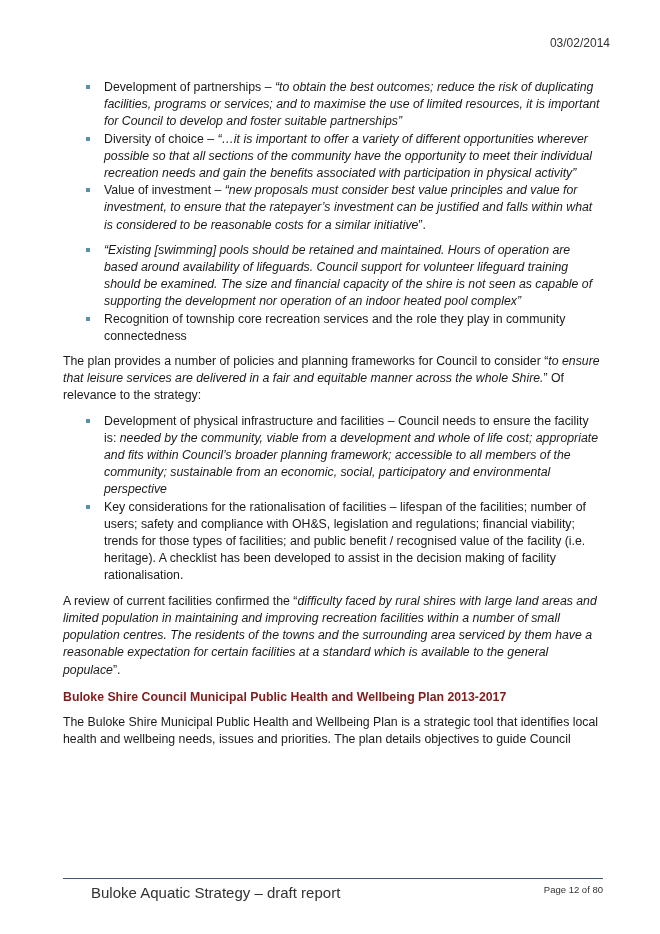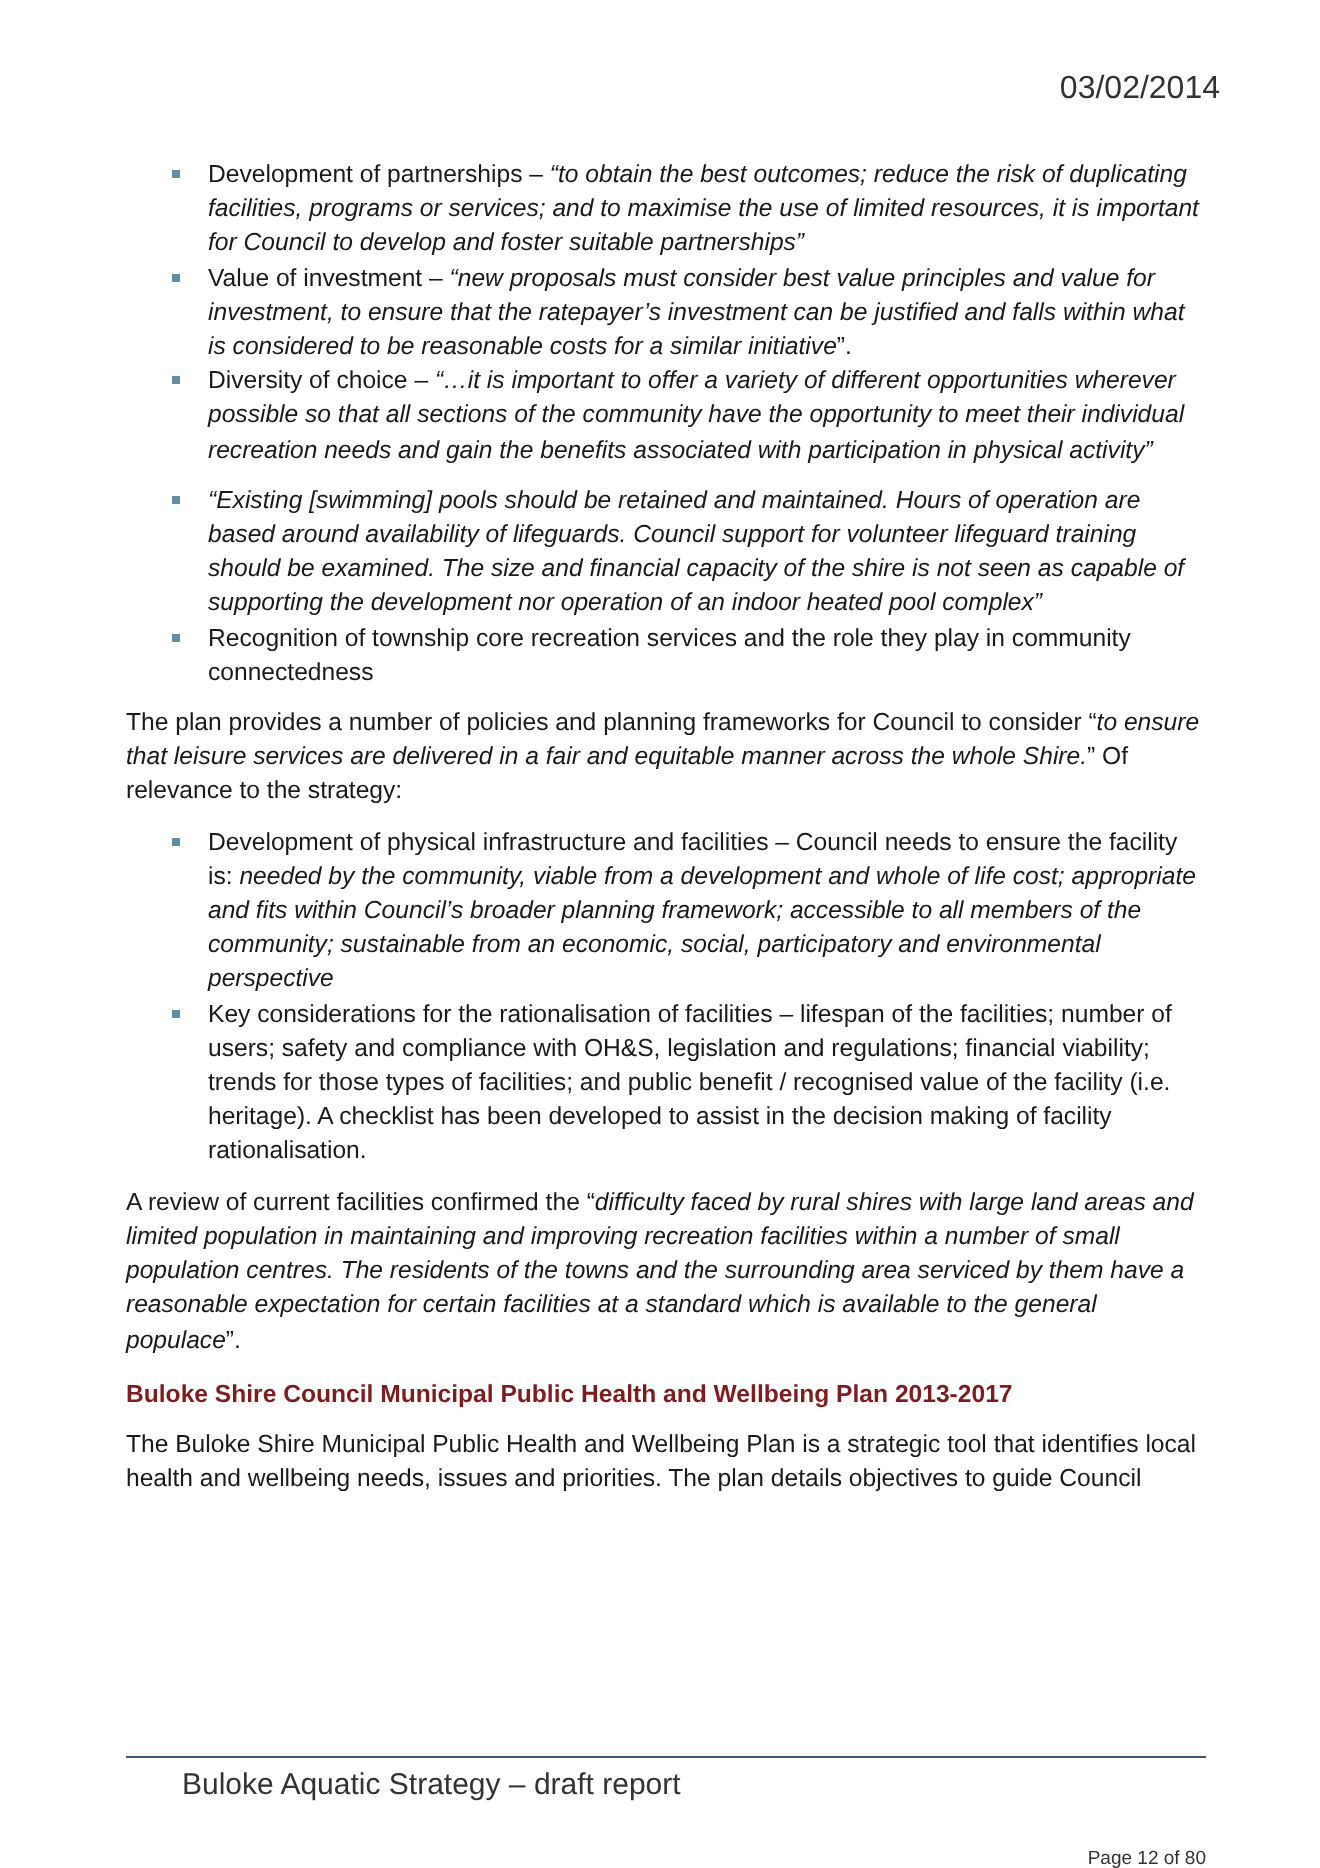--- a/index.html
+++ b/index.html
@@ -1,44 +1,44 @@
 <!DOCTYPE html>
 <html><head>
 <meta charset="utf-8">
 <style>
   html, body { margin: 0; padding: 0; background: #ffffff; }
   body { width: 660px; height: 934px; position: relative; overflow: hidden;
          font-family: "Liberation Sans", sans-serif; color: #1a1a1a; }
-  .header-date { position: absolute; top: 36px; right: 50px; font-size: 16px;
+  .header-date { position: absolute; top: 36px; right: 50px; font-size: 12px;
                  font-family: "Liberation Sans", sans-serif; color: #333; }
   .content { position: absolute; left: 63px; top: 79px; width: 540px;
              font-size: 12.3px; line-height: 17.2px; }
   .content p { margin: 0 0 8px 0; }
   .content ul { list-style: none; margin: 0 0 8px 0; padding: 0; }
   .content li { position: relative; padding-left: 41px; margin: 0; }
   .content li .bullet { position: absolute; left: 23px; top: 6px; width: 4px; height: 4px;
                         background: #5b8fa8; }
   .cont { padding-left: 41px; margin: 0; }
   em { font-style: italic; }
   h3 { font-size: 12.3px; font-weight: bold; margin: 10px 0 8px 0; color: #7f1d1d; }
   .footer-line { position: absolute; left: 63px; top: 878px; width: 540px; height: 1px; background: #3e5a73; }
   .footer-left { position: absolute; left: 63px; top: 884px; font-size: 15px; color: #333; padding-left: 28px; }
-  .footer-right { position: absolute; right: 57px; top: 884px; font-size: 9.5px; color: #333; margin-top: 40px; }
+  .footer-right { position: absolute; right: 57px; top: 884px; font-size: 9.5px; color: #333; }
 </style>
 </head>
 <body>
 
 <div class="header-date">03/02/2014</div>
 
 <div class="content">
 
   <ul>
     <li><span class="bullet"></span><span>Development of partnerships – </span><em>“to obtain the best outcomes; reduce the risk of duplicating facilities, programs or services; and to maximise the use of limited resources, it is important for Council to develop and foster suitable partnerships”</em></li>
+    <li><span class="bullet"></span><span>Diversity of choice – </span><em>“…it is important to offer a variety of different opportunities wherever possible so that all sections of the community have the opportunity to meet their individual recreation needs and gain the benefits associated with participation in physical activity”</em></li>
     <li><span class="bullet"></span><span>Value of investment – </span><em>“new proposals must consider best value principles and value for investment, to ensure that the ratepayer’s investment can be justified and falls within what is considered to be reasonable costs for a similar initiative</em><span>”.</span></li>
-    <li><span class="bullet"></span><span>Diversity of choice – </span><em>“…it is important to offer a variety of different opportunities wherever possible so that all sections of the community have the opportunity to meet their individual recreation needs and gain the benefits associated with participation in physical activity”</em></li>
   </ul>
 
 
   <ul>
     <li><span class="bullet"></span><em>“Existing [swimming] pools should be retained and maintained. Hours of operation are based around availability of lifeguards.  Council support for volunteer lifeguard training should be examined.  The size and financial capacity of the shire is not seen as capable of supporting the development nor operation of an indoor heated pool complex”</em></li>
     <li><span class="bullet"></span><span>Recognition of township core recreation services and the role they play in community connectedness</span></li>
   </ul>
 
   <p><span>The plan provides a number of policies and planning frameworks for Council to consider “</span><em>to ensure that leisure services are delivered in a fair and equitable manner across the whole Shire.</em><span>”  Of relevance to the strategy:</span></p>
 

